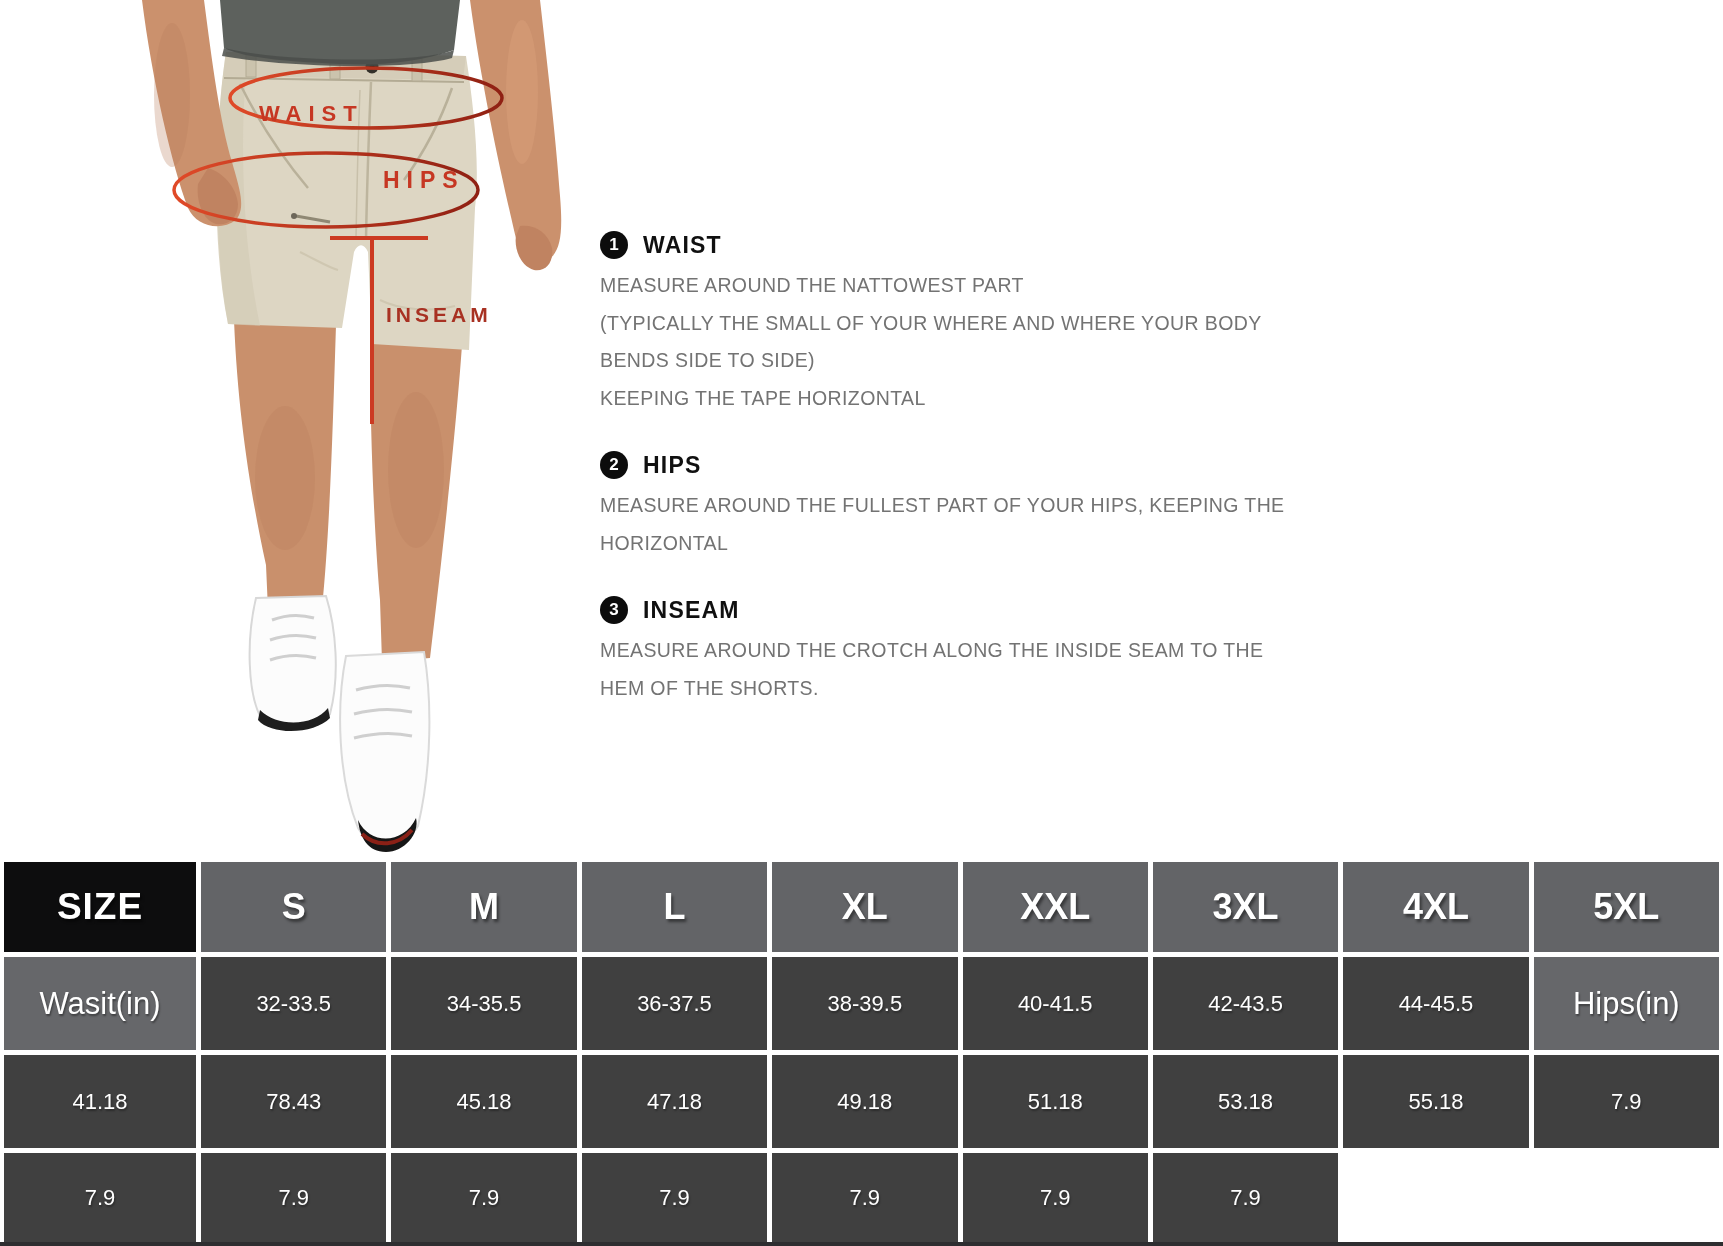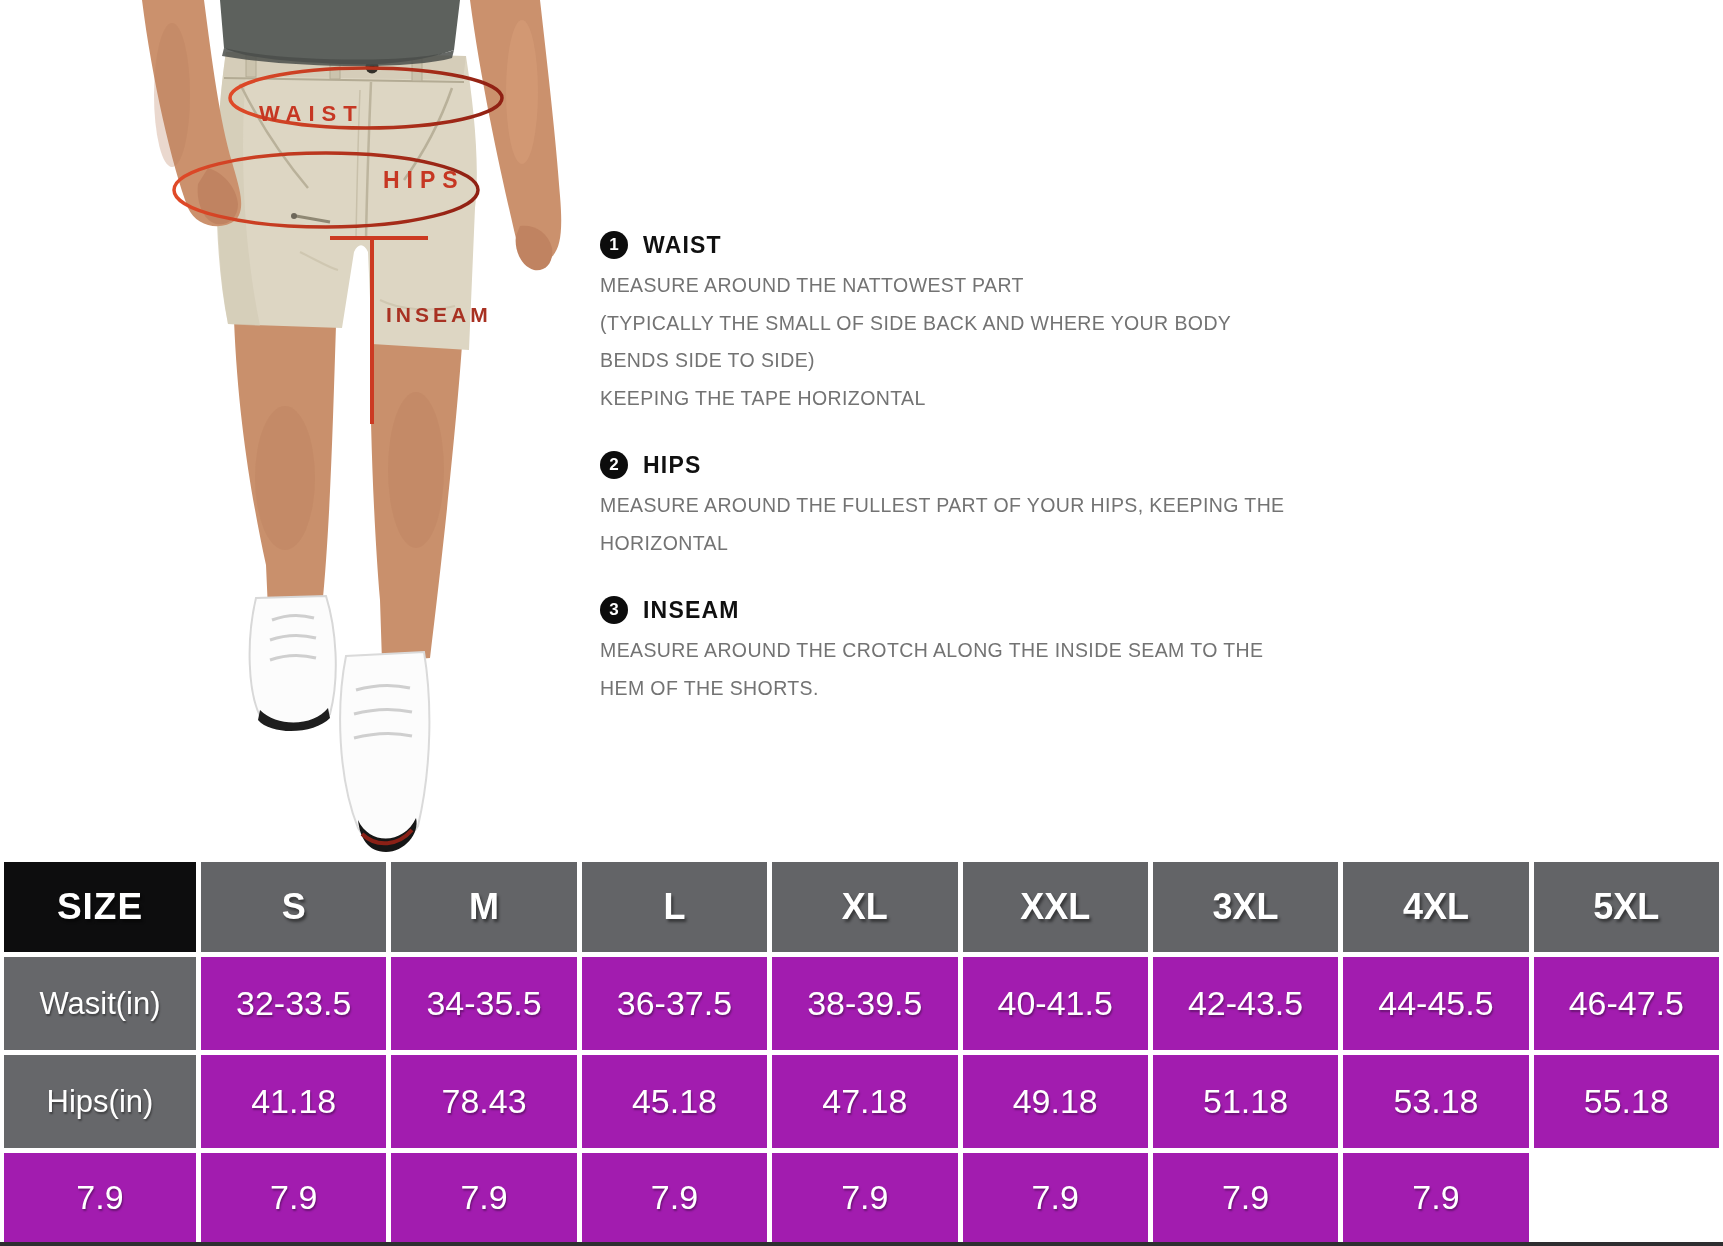--- a/index.html
+++ b/index.html
@@ -43,21 +43,21 @@
   }
   .cell{
     display:flex;align-items:center;justify-content:center;
     color:#ffffff;
   }
   .th{background:#636467;font-weight:bold;font-size:36px;
       text-shadow:2px 3px 3px rgba(0,0,0,0.45);}
   .th-size{background:#0d0d0e;font-size:37px;letter-spacing:1px;}
   .rowlab{background:#66676a;font-weight:normal;font-size:31px;
       text-shadow:1px 2px 2px rgba(0,0,0,0.4);text-align:right;}
-  .val{background:#a21caf;font-size:34px;
+  .val{background:#404040;font-size:22px;
       text-shadow:1px 2px 2px rgba(0,0,0,0.35);}
   .table-edge{position:absolute;left:0;bottom:0;width:1723px;height:4px;background:#2e2e30;}
 </style>
 </head>
 <body>
 
 <div class="page">
 
   <div class="figure-area">
     <svg width="640" height="858" viewBox="0 0 640 858">
@@ -140,21 +140,21 @@
   </div>
 
   <div class="instructions">
 
     <div class="instr-block">
       <div class="instr-head">
         <span class="num-badge">1</span>
         <span class="instr-title">WAIST</span>
       </div>
       <p>MEASURE AROUND THE NATTOWEST PART</p>
-      <p>(TYPICALLY THE SMALL OF SIDE BACK AND WHERE YOUR BODY</p>
+      <p>(TYPICALLY THE SMALL OF YOUR WHERE AND WHERE YOUR BODY</p>
       <p>BENDS SIDE TO SIDE)</p>
       <p>KEEPING THE TAPE HORIZONTAL</p>
     </div>
 
     <div class="instr-block">
       <div class="instr-head">
         <span class="num-badge">2</span>
         <span class="instr-title">HIPS</span>
       </div>
       <p>MEASURE AROUND THE FULLEST PART OF YOUR HIPS, KEEPING THE</p>
@@ -185,21 +185,20 @@
     <div class="cell th">5XL</div>
 
     <div class="cell rowlab">Wasit(in)</div>
     <div class="cell val">32-33.5</div>
     <div class="cell val">34-35.5</div>
     <div class="cell val">36-37.5</div>
     <div class="cell val">38-39.5</div>
     <div class="cell val">40-41.5</div>
     <div class="cell val">42-43.5</div>
     <div class="cell val">44-45.5</div>
-    <div class="cell val">46-47.5</div>
 
     <div class="cell rowlab">Hips(in)</div>
     <div class="cell val">41.18</div>
     <div class="cell val">78.43</div>
     <div class="cell val">45.18</div>
     <div class="cell val">47.18</div>
     <div class="cell val">49.18</div>
     <div class="cell val">51.18</div>
     <div class="cell val">53.18</div>
     <div class="cell val">55.18</div>

